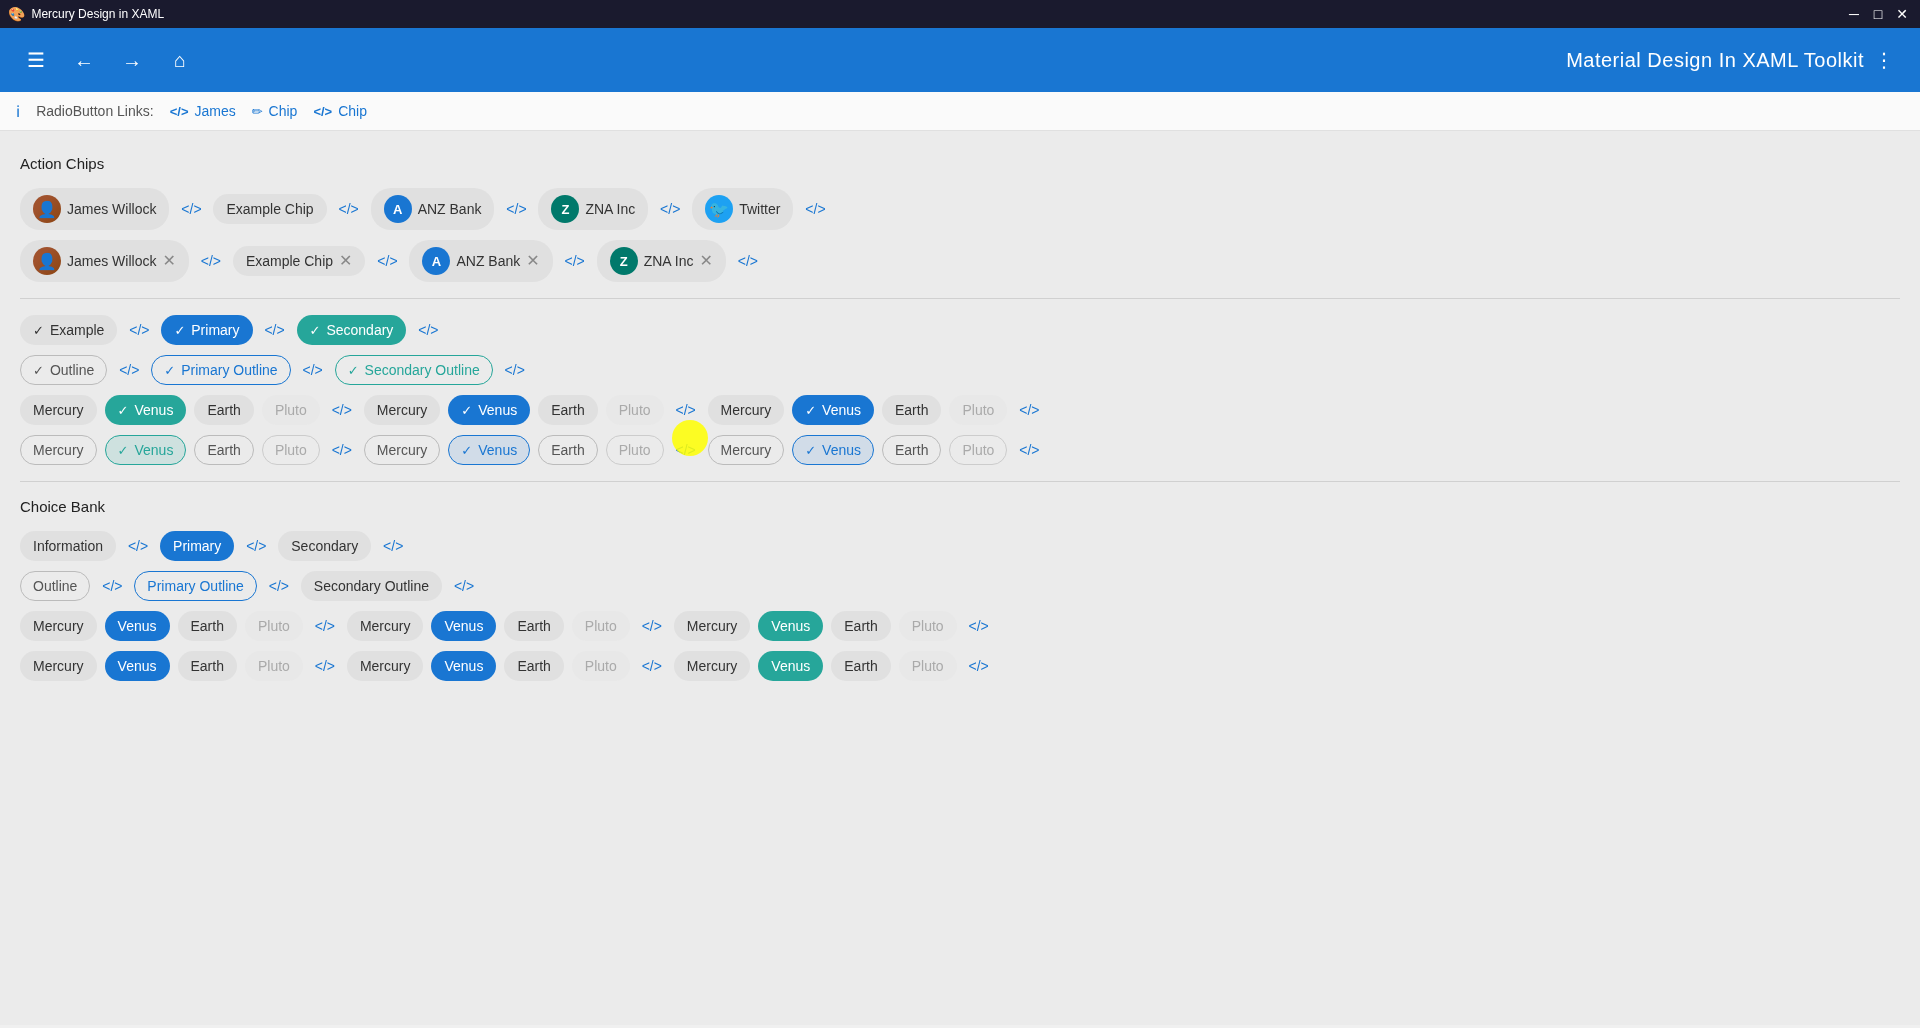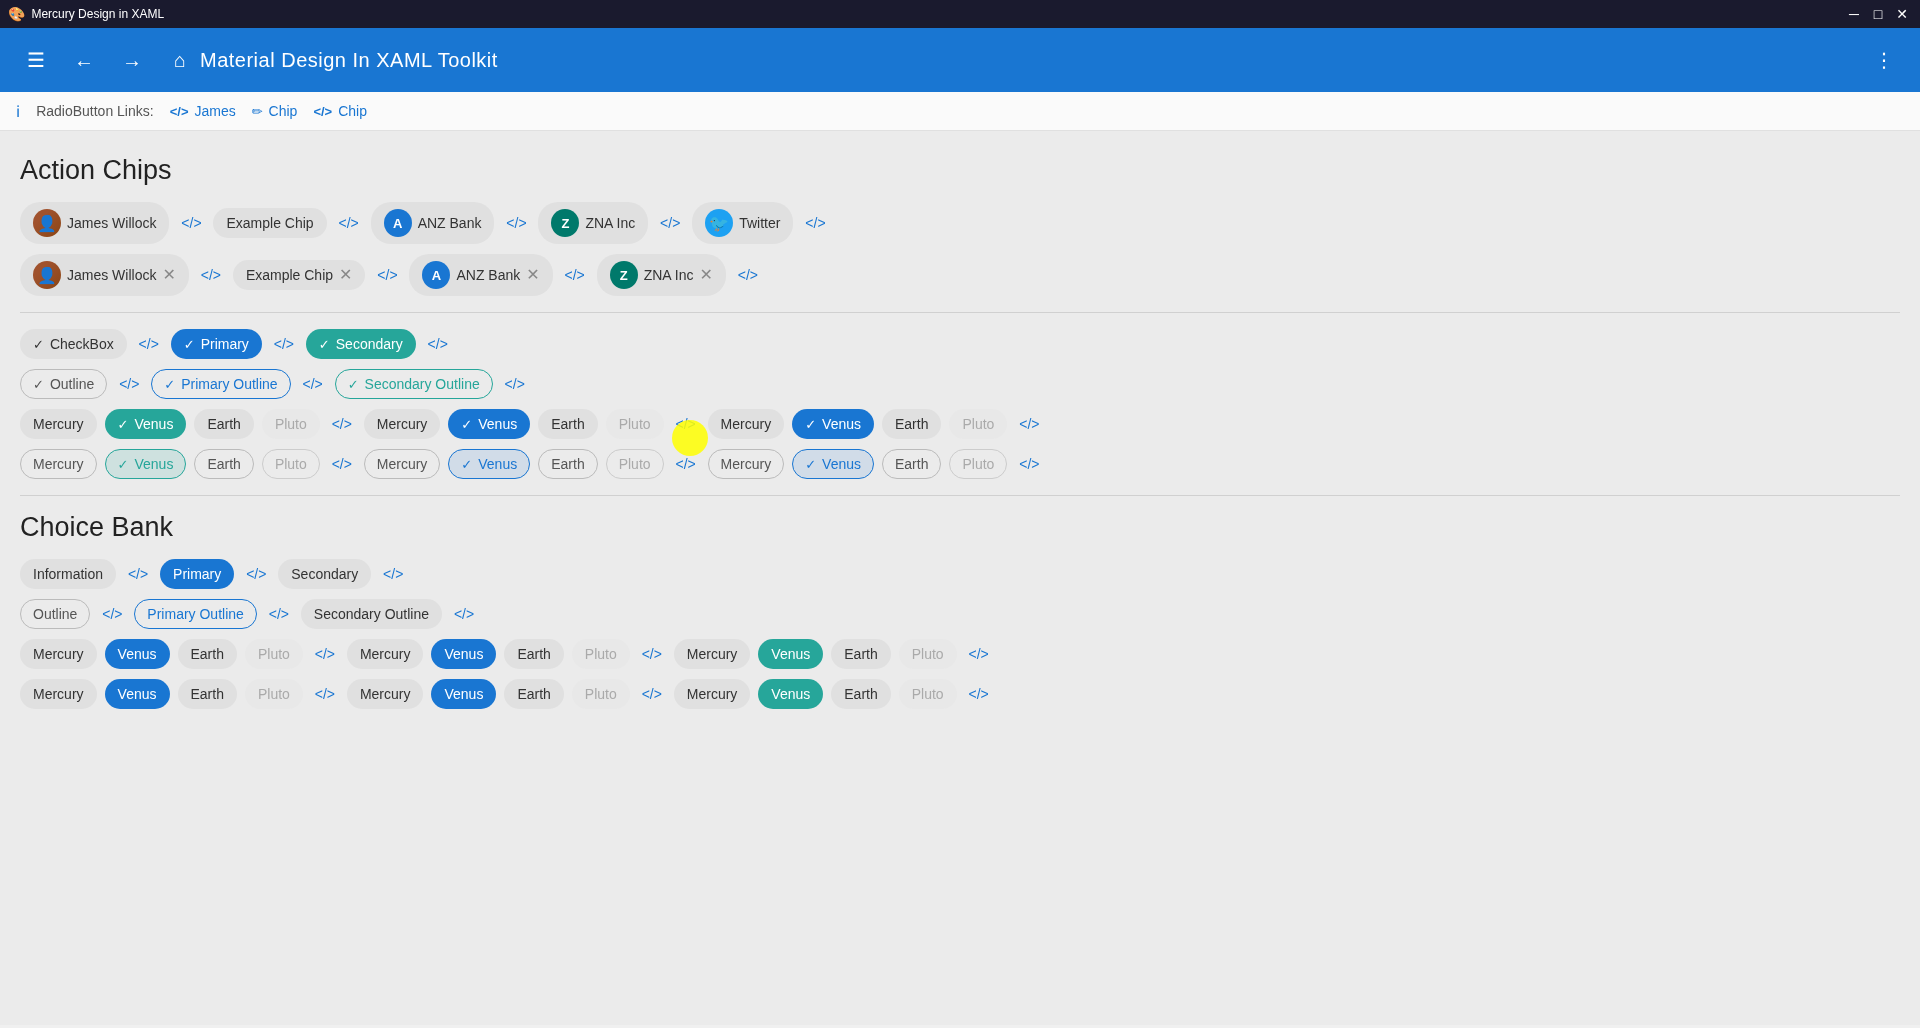--- a/index.html
+++ b/index.html
@@ -32,21 +32,21 @@
     
     .toolbar {
       background: #1976d2;
       height: 64px;
       display: flex;
       align-items: center;
       padding: 0 16px;
       color: white;
     }
     .toolbar-left { display: flex; gap: 8px; align-items: center; }
-    .toolbar-center { flex: 1; text-align: left; font-size: 20px; font-weight: 400; letter-spacing: 0.5px; }
+    .toolbar-center { flex: 1; text-align: right; font-size: 20px; font-weight: 400; letter-spacing: 0.5px; }
     .toolbar-right { display: flex; align-items: center; }
     .toolbar-icon-btn {
       background: none; border: none; color: white; cursor: pointer;
       font-size: 20px; width: 40px; height: 40px;
       display: flex; align-items: center; justify-content: center;
       border-radius: 50%;
     }
 
     
     .info-bar {
@@ -66,21 +66,21 @@
 
     
     .content {
       background: #ebebeb;
       padding: 20px;
       min-height: calc(1028px - 28px - 64px - 42px);
     }
 
     
     .section-title {
-      font-size: 27px;
+      font-size: 15px;
       font-weight: 500;
       color: #222;
       margin-bottom: 16px;
       margin-top: 4px;
     }
 
     
     .chip-row {
       display: flex;
       align-items: center;
@@ -317,21 +317,21 @@
     </div>
   </div>
 
   <hr class="section-sep">
 
   <div>
 
     <div class="chip-row">
       <div class="chip">
         <span class="check-icon">✓</span>
-        <span>CheckBox</span>
+        <span>Example</span>
       </div>
       <button class="code-btn">&lt;/&gt;</button>
 
       <div class="chip primary">
         <span class="check-icon">✓</span>
         <span>Primary</span>
       </div>
       <button class="code-btn">&lt;/&gt;</button>
 
       <div class="chip secondary">

